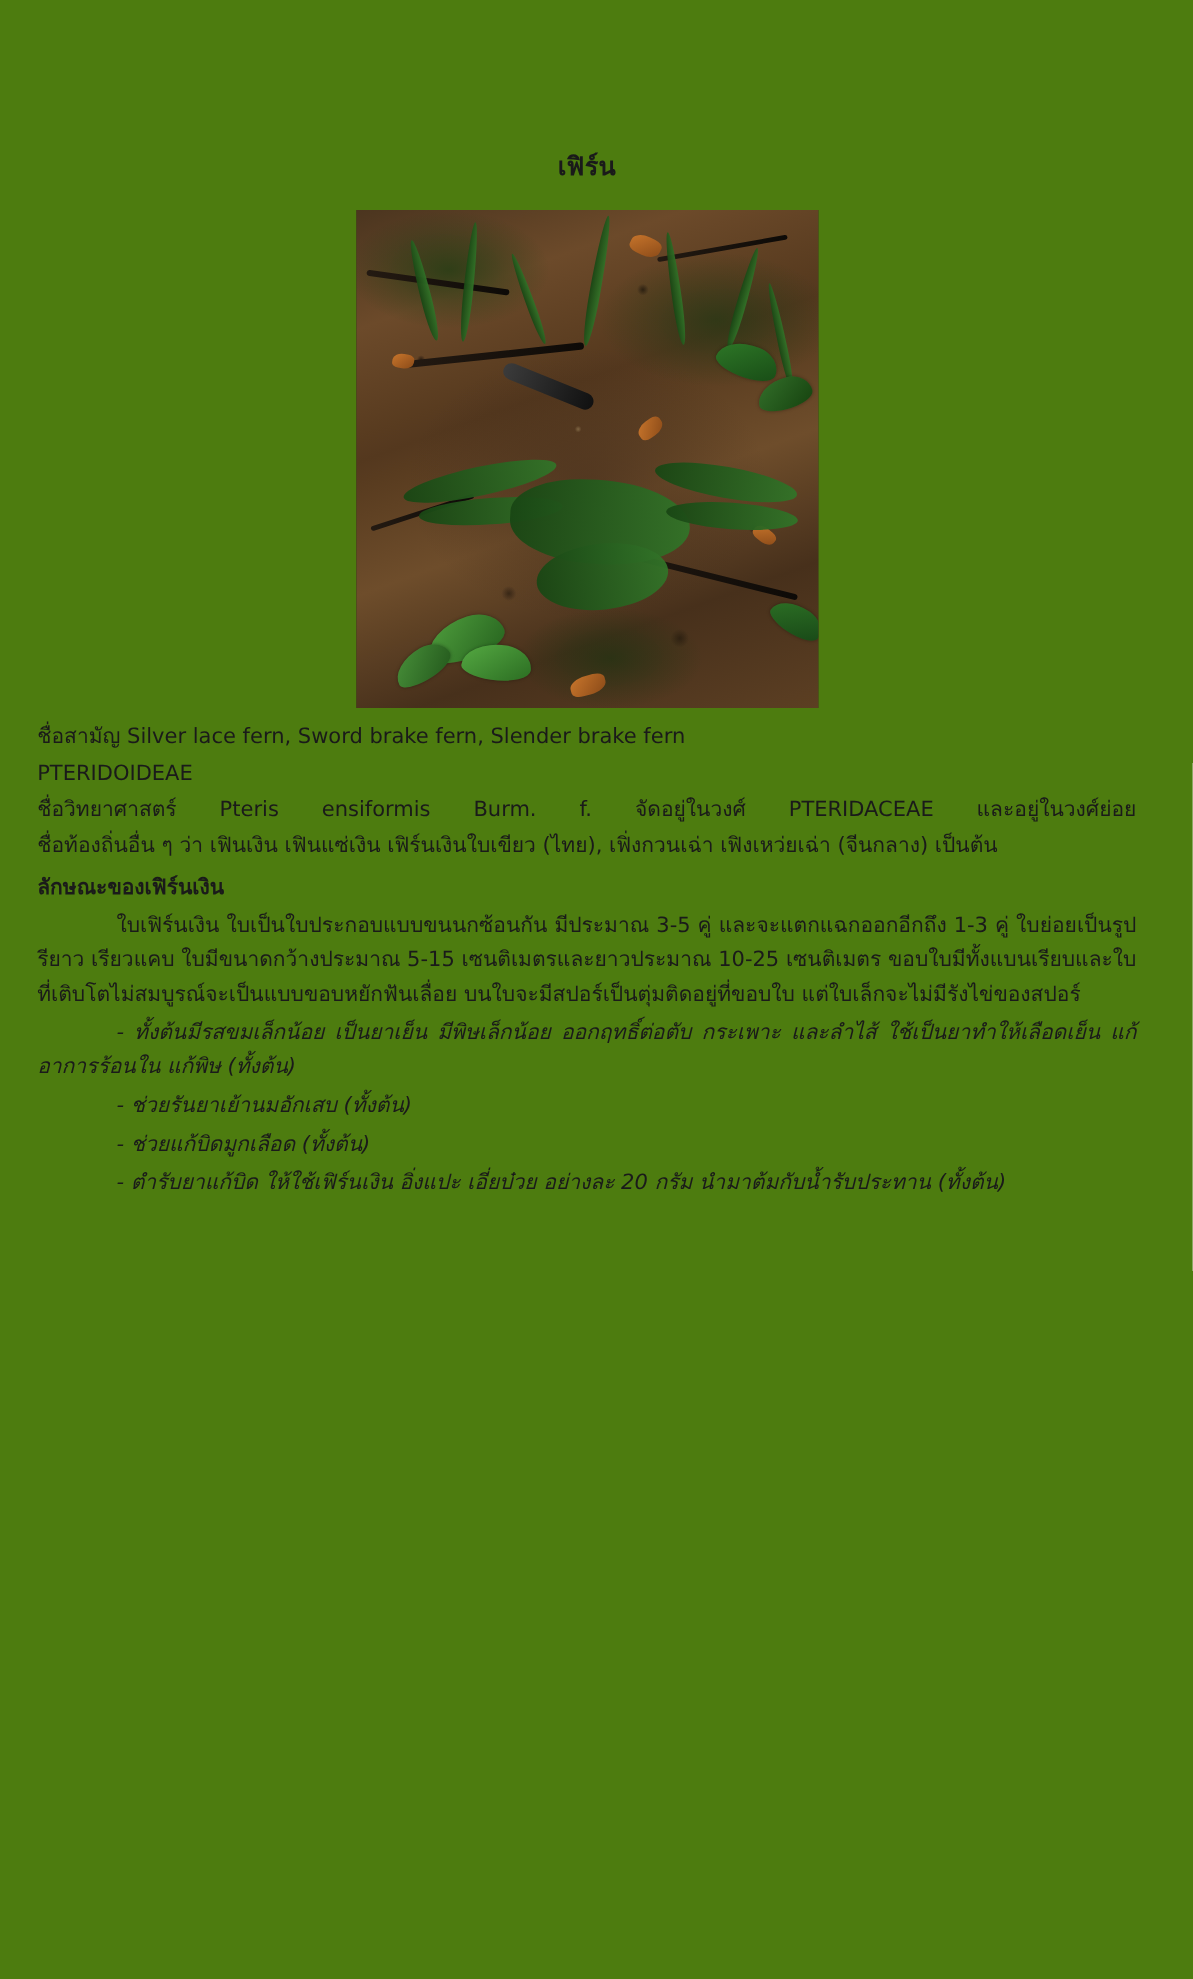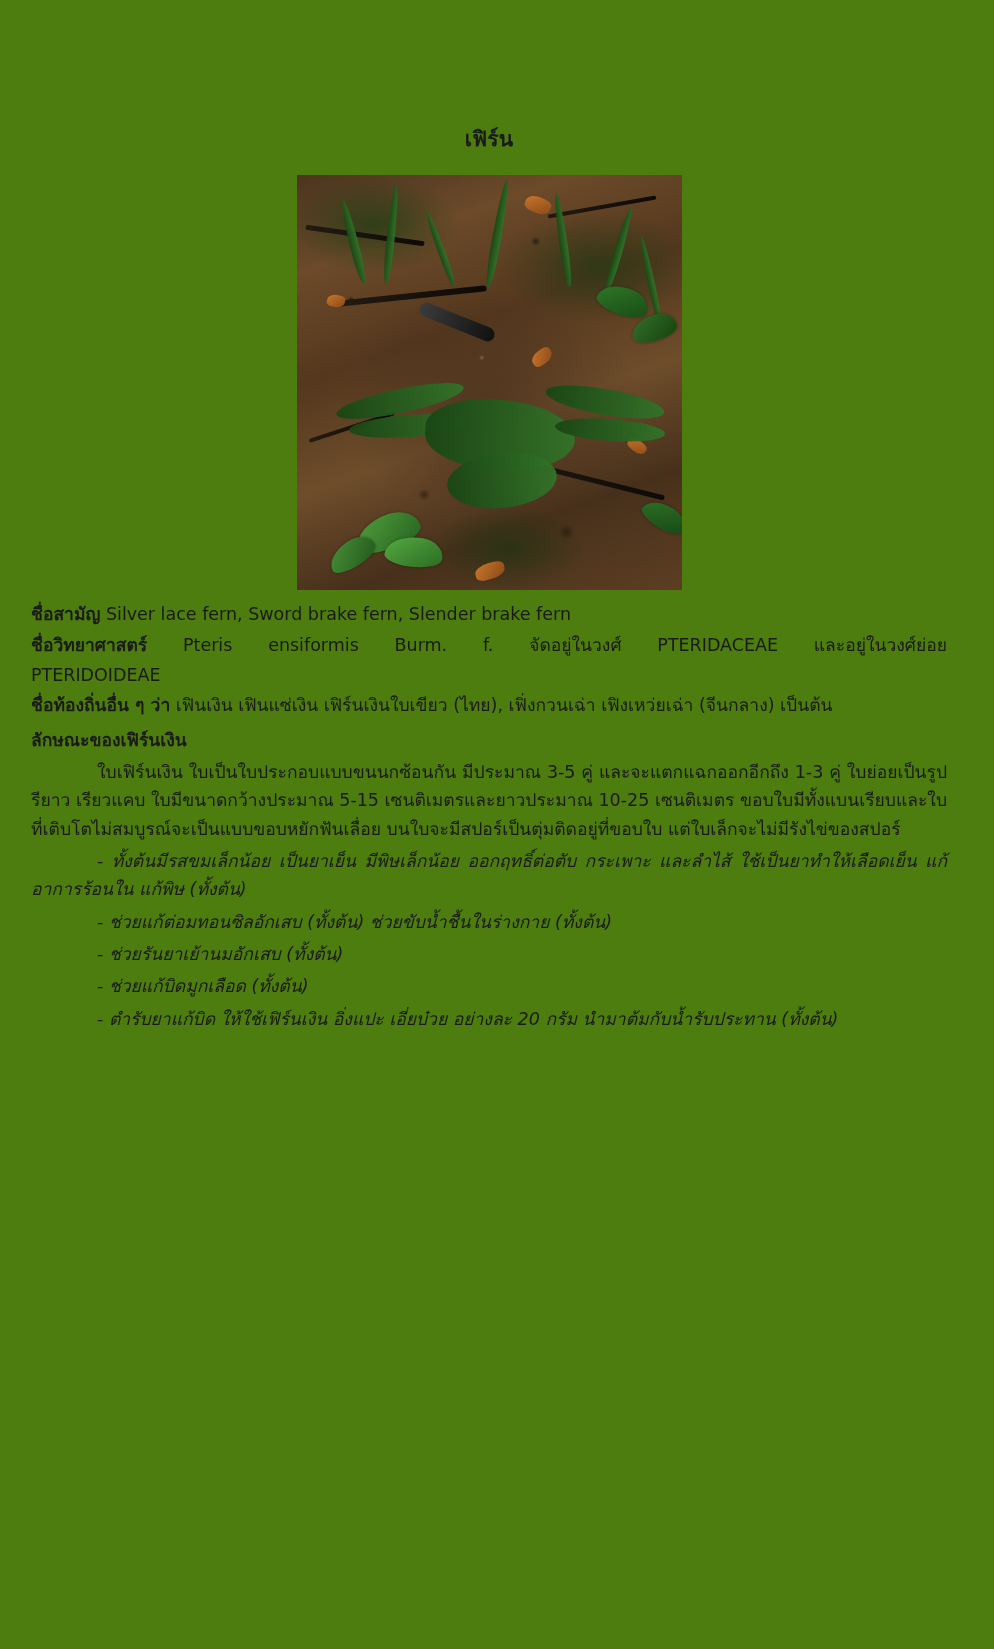--- a/index.html
+++ b/index.html
@@ -92,21 +92,21 @@
     font-size: 17.5px;
     line-height: 1.62;
   }
   .body-text {
     margin-top: 10px;
   }
   .row {
     margin-top: 2px;
   }
   b, .b {
-    font-weight: bold;
+    font-weight: normal;
   }
   .para {
     text-indent: 66px;
     text-align: justify;
     margin-top: 4px;
   }
   .justify-spread {
     text-align: justify;
     text-align-last: justify;
   }
@@ -166,32 +166,31 @@
 
       <div class="leaf" style="left:300px; top:112px; width:52px; height:28px; transform:rotate(22deg); background:linear-gradient(140deg,#2f7a28,#174a15);"></div>
       <div class="leaf" style="left:334px; top:140px; width:46px; height:26px; transform:rotate(-14deg); background:linear-gradient(140deg,#336f2a,#16430f);"></div>
       <div class="leaf" style="left:344px; top:330px; width:46px; height:24px; transform:rotate(34deg); background:linear-gradient(140deg,#2e7326,#174616);"></div>
     </div>
 
     <div class="body-text">
 
       <p class="row"><b class="b">ชื่อสามัญ</b><span> Silver lace fern, Sword brake fern, Slender brake fern</span></p>
 
+      <p class="row">PTERIDOIDEAE</p>
       <p class="row justify-spread"><b class="b">ชื่อวิทยาศาสตร์</b><span> Pteris ensiformis Burm. f. จัดอยู่ในวงศ์ PTERIDACEAE และอยู่ในวงศ์ย่อย</span></p>
-      <p class="row">PTERIDOIDEAE</p>
 
       <p class="row"><b class="b">ชื่อท้องถิ่นอื่น ๆ ว่า</b><span> เฟินเงิน เฟินแซ่เงิน เฟิร์นเงินใบเขียว (ไทย), เฟิ่งกวนเฉ่า เฟิงเหว่ยเฉ่า (จีนกลาง) เป็นต้น</span></p>
 
       <p class="heading">ลักษณะของเฟิร์นเงิน</p>
 
 
       <p class="para">ใบเฟิร์นเงิน ใบเป็นใบประกอบแบบขนนกซ้อนกัน มีประมาณ 3-5 คู่ และจะแตกแฉกออกอีกถึง 1-3 คู่ ใบย่อยเป็นรูปรียาว เรียวแคบ ใบมีขนาดกว้างประมาณ 5-15 เซนติเมตรและยาวประมาณ 10-25 เซนติเมตร ขอบใบมีทั้งแบนเรียบและใบที่เติบโตไม่สมบูรณ์จะเป็นแบบขอบหยักฟันเลื่อย บนใบจะมีสปอร์เป็นตุ่มติดอยู่ที่ขอบใบ แต่ใบเล็กจะไม่มีรังไข่ของสปอร์</p>
 
 
       <p class="bullet">- ทั้งต้นมีรสขมเล็กน้อย เป็นยาเย็น มีพิษเล็กน้อย ออกฤทธิ์ต่อตับ กระเพาะ และลำไส้ ใช้เป็นยาทำให้เลือดเย็น แก้อาการร้อนใน แก้พิษ (ทั้งต้น)</p>
-      <p class="bullet">- ช่วยแก้ต่อมทอนซิลอักเสบ (ทั้งต้น) ช่วยขับน้ำชื้นในร่างกาย (ทั้งต้น)</p>
       <p class="bullet">- ช่วยรันยาเย้านมอักเสบ (ทั้งต้น)</p>
       <p class="bullet">- ช่วยแก้บิดมูกเลือด (ทั้งต้น)</p>
       <p class="bullet">- ตำรับยาแก้บิด ให้ใช้เฟิร์นเงิน อิ่งแปะ เอี่ยบ๋วย อย่างละ 20 กรัม นำมาต้มกับน้ำรับประทาน (ทั้งต้น)</p>
 
     </div>
   </div>
 </div>
 
 </body></html>

